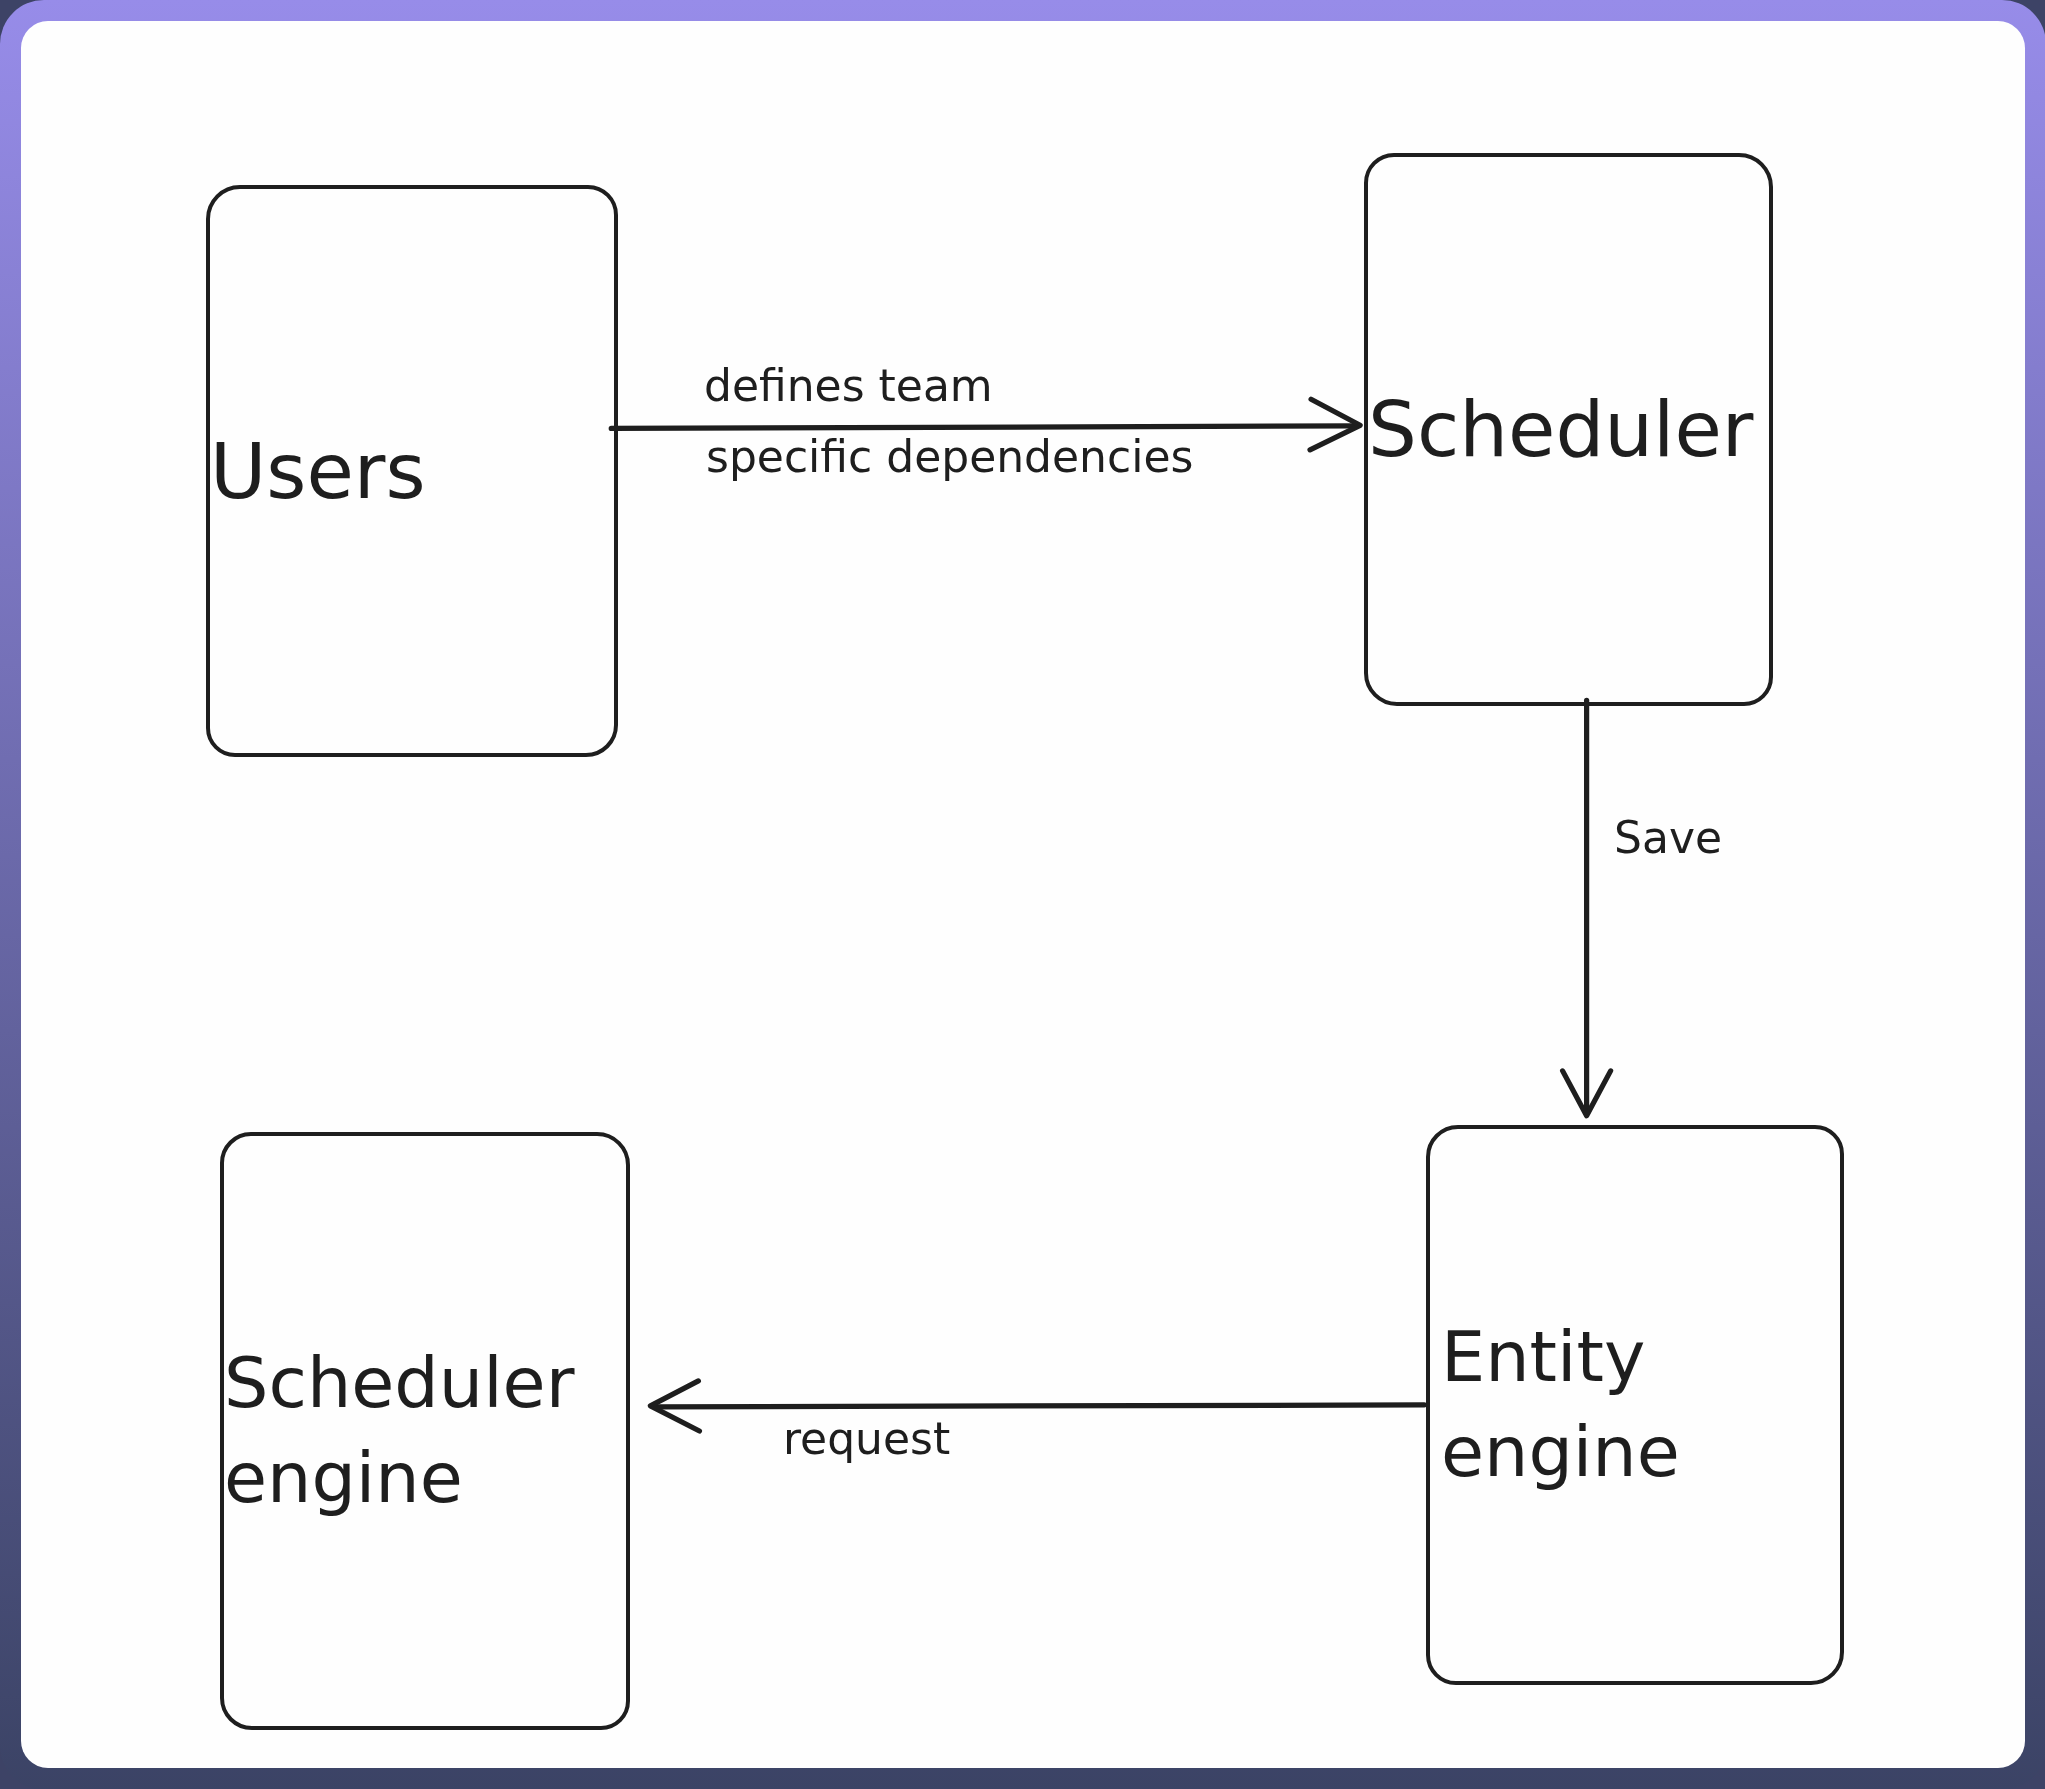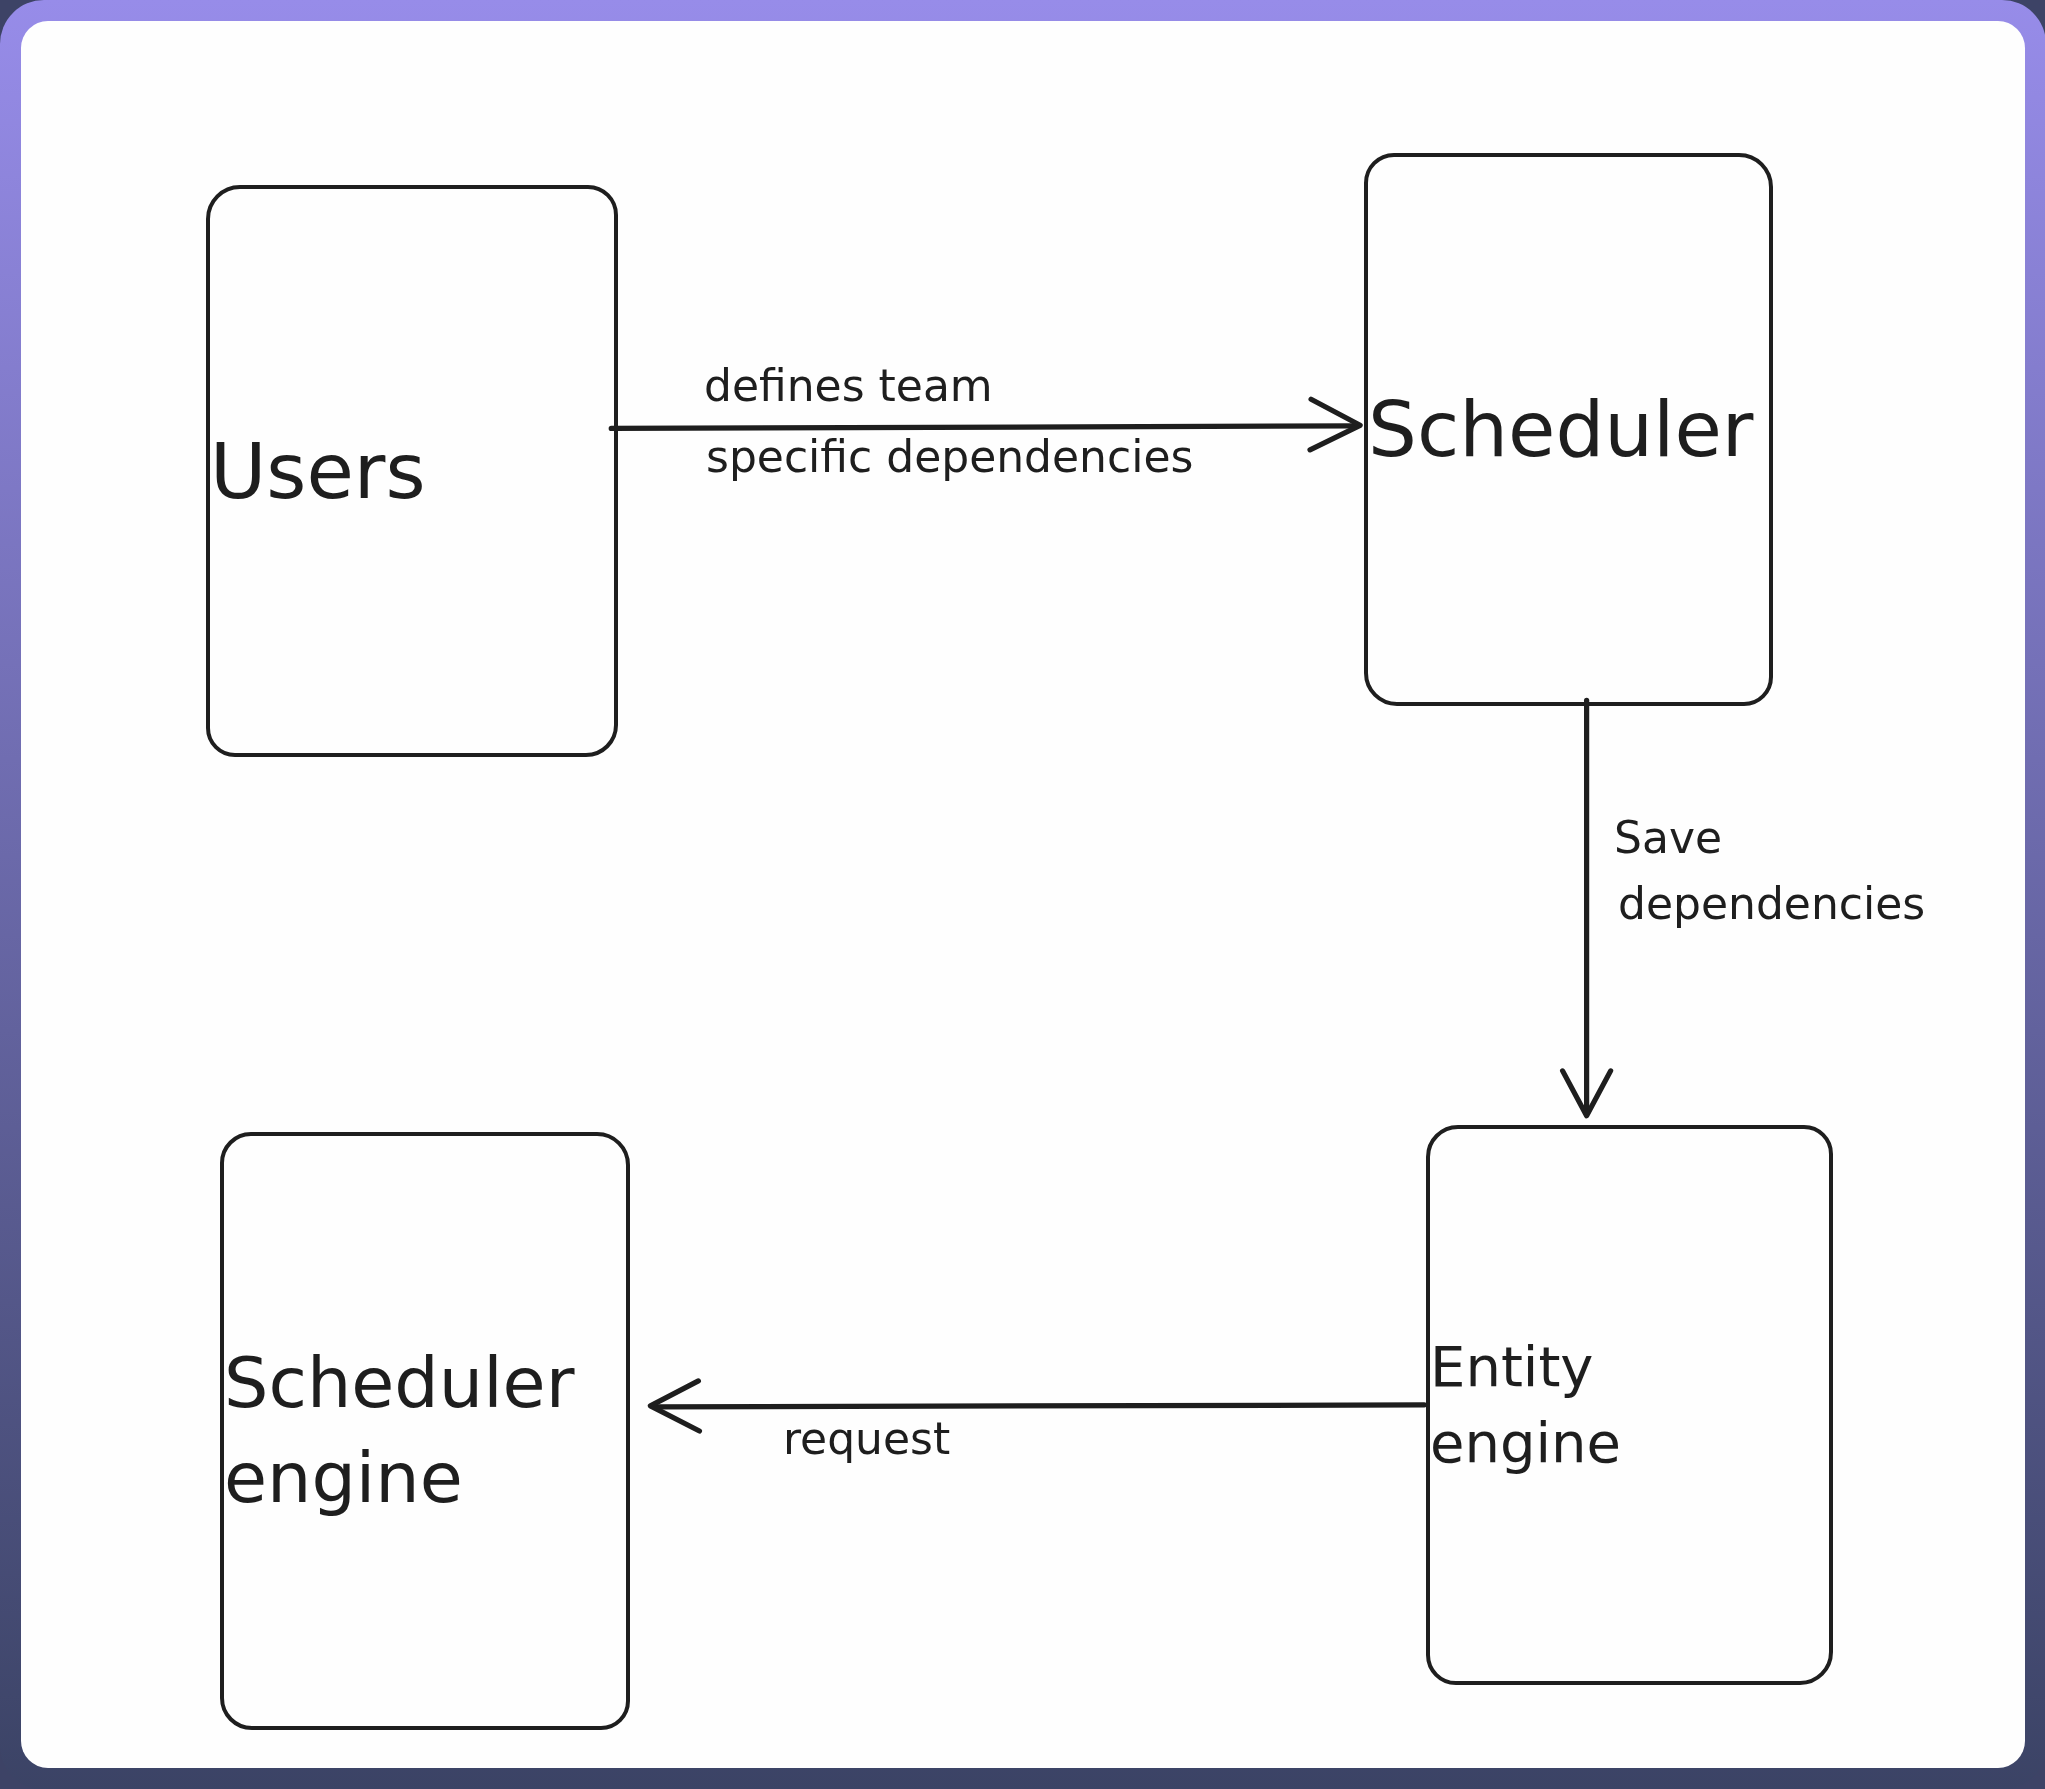--- a/index.html
+++ b/index.html
@@ -24,21 +24,21 @@
   }
   .arrow-layer{position:absolute;left:0;top:0;width:2046px;height:1790px;}
   .ink-stroke{stroke:var(--ink);stroke-width:10;fill:none;stroke-linecap:round;stroke-linejoin:round;}
   .node{
     position:absolute;border:4.7px solid var(--ink);background:transparent;
     display:flex;align-items:center;
     color:var(--ink);
   }
   #node-users{left:206px;top:185px;width:404px;height:564px;border-radius:34px 30px 32px 29px;font-size:77px;}
   #node-frontend{left:1364px;top:153px;width:401px;height:545px;border-radius:30px 34px 29px 33px;font-size:77px;}
-  #node-entity-engine{left:1426px;top:1125px;width:399px;height:552px;border-radius:32px 29px 33px 30px;font-size:56px;}
+  #node-entity-engine{left:1426px;top:1125px;width:399px;height:552px;border-radius:32px 29px 33px 30px;font-size:70px;padding-left:11px;}
   #node-scheduler-engine{left:220px;top:1132px;width:402px;height:590px;border-radius:31px 33px 29px 32px;font-size:70px;}
   .node-lines{text-align:left;line-height:1.36;}
   .edge-label{
     position:absolute;font-size:44px;line-height:1;white-space:nowrap;color:var(--ink);
   }
   #lbl-defines-1{left:704px;top:364px;}
   #lbl-defines-2{left:706px;top:435px;}
   #lbl-save-1{left:1614px;top:816px;}
   #lbl-save-2{left:1618px;top:882px;}
   #lbl-submit-1{left:779px;top:1328px;}
@@ -87,18 +87,17 @@
     <div class="node-lines">
       <div>Scheduler</div>
       <div>engine</div>
     </div>
   </div>
 
   <span class="edge-label" id="lbl-defines-1">defines team</span>
   <span class="edge-label" id="lbl-defines-2">specific dependencies</span>
 
   <span class="edge-label" id="lbl-save-1">Save</span>
-  <span class="edge-label" id="lbl-save-2">dependencies</span>
 
   <span class="edge-label" id="lbl-submit-2">request</span>
 
 </div>
 
 
 </body></html>

